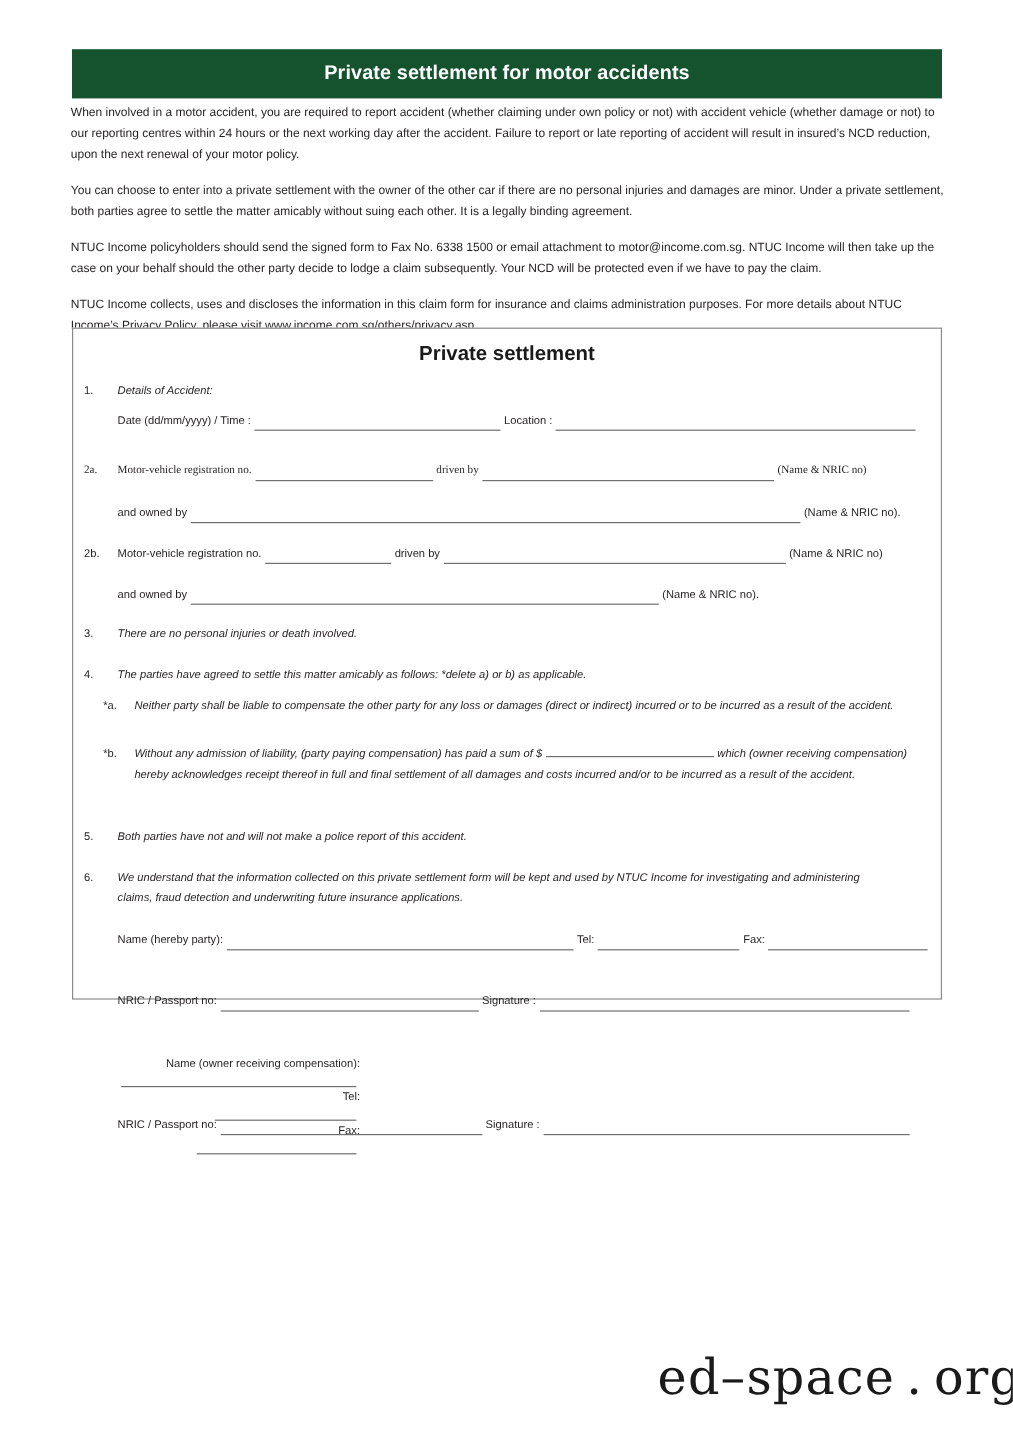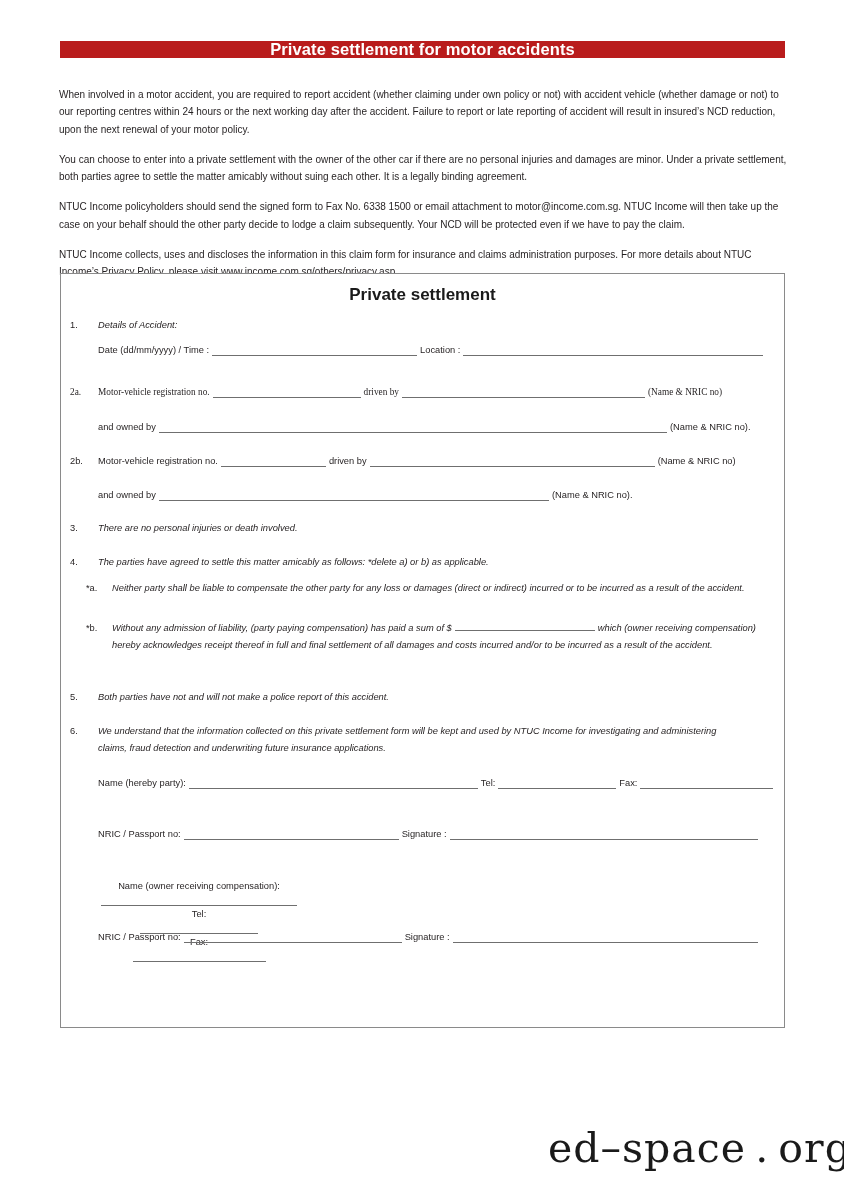--- a/index.html
+++ b/index.html
@@ -20,22 +20,22 @@
     inset: 0;
     background: #ffffff;
   }
 
   
   .banner {
     position: absolute;
     left: 60px;
     top: 41px;
     width: 725px;
-    height: 17px;
-    background: #b91c1c;
+    height: 41px;
+    background: #14532d;
     display: flex;
     align-items: center;
     justify-content: center;
   }
   .banner-title {
     color: #ffffff;
     font-size: 16.5px;
     font-weight: bold;
     letter-spacing: 0.1px;
   }
@@ -54,21 +54,21 @@
     text-align: left;
     color: #231f20;
   }
 
   
   .form-box {
     position: absolute;
     left: 60px;
     top: 273px;
     width: 725px;
-    height: 755px;
+    height: 560px;
     border: 1px solid #8a8a8a;
     box-sizing: border-box;
     background: #fff;
   }
   .form-title {
     text-align: center;
     font-size: 17px;
     font-weight: bold;
     margin-top: 11px;
     color: #1a1a1a;
@@ -94,21 +94,21 @@
     flex: 1 1 auto;
     font-style: italic;
   }
 
   .row {
     position: absolute;
     font-size: 9.3px;
     line-height: 17px;
     white-space: nowrap;
     display: flex;
-    align-items: center;
+    align-items: flex-end;
     color: #231f20;
   }
   .fill {
     border-bottom: 1px solid #6f6f6f;
     display: inline-block;
     height: 10px;
     margin: 0 3px;
   }
   .lbl { white-space: nowrap; }
 

